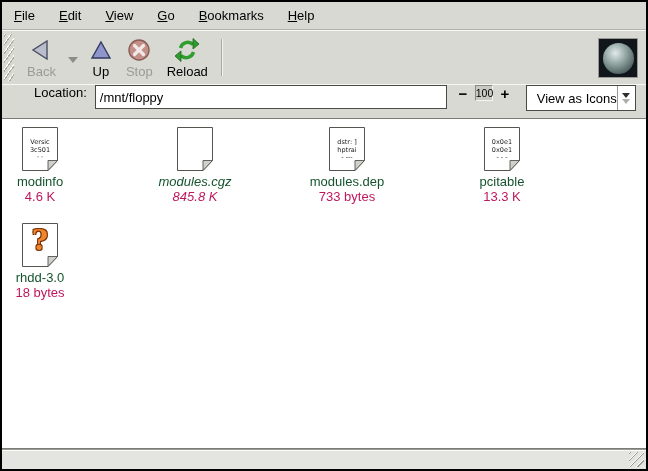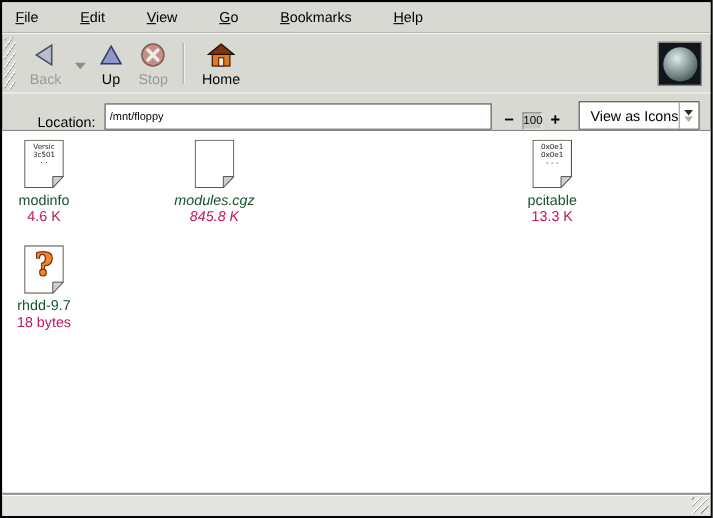--- a/index.html
+++ b/index.html
@@ -11,21 +11,21 @@
     border:2px solid #000;
     background:#d9d9d4;
     display:flex; flex-direction:column;
     overflow:hidden;
   }
 
   
   .menubar {
     height:28px; flex:0 0 28px;
     display:flex; align-items:center;
-    padding-left:10px; gap:34px;
+    padding-left:10px; gap:20px;
     border-bottom:1px solid #b2b2ac;
     background:#d9d9d4;
   }
   .menu-item { cursor:default; padding:2px 2px; }
   .menu-item u { text-decoration:underline; }
 
   
   .toolbar {
     height:54px; flex:0 0 54px;
     display:flex; align-items:stretch;
@@ -61,30 +61,30 @@
     display:flex; align-items:center; justify-content:center;
   }
   .throbber .sphere {
     width:31px; height:31px; border-radius:50%;
     background:radial-gradient(circle at 40% 33%, #e2eae8 0%, #a2b5b2 30%, #5c6f6e 68%, #222e2e 100%);
   }
 
   
   .locbar {
     height:34px; flex:0 0 34px;
-    display:flex; align-items:flex-end;
+    display:flex; align-items:flex-start;
     border-top:1px solid #f6f6f3;
     padding-right:8px;
   }
   .loc-label { margin-left:18px; margin-right:8px; }
   .loc-input {
     width:352px; height:24px;
     border:1px solid #4a4a44;
     background:#fff; font-family:"Liberation Sans",sans-serif;
-    font-size:10px; padding:0 4px; outline:none;
+    font-size:13px; padding:0 4px; outline:none;
   }
   .zoom-out, .zoom-in {
     font-weight:bold; font-size:15px; width:14px; text-align:center; cursor:default;
   }
   .zoom-out { margin-left:9px; }
   .zoom-level {
     width:18px; height:16px; margin:0 5px;
     background:#c9c9c3;
     border-top:1px solid #8a8a84; border-left:1px solid #8a8a84;
     border-bottom:1px solid #f5f5f2; border-right:1px solid #f5f5f2;
@@ -111,21 +111,21 @@
     border-bottom:1px solid #7c7c76;
     position:relative;
   }
   .file-item {
     position:absolute; width:100px;
     display:flex; flex-direction:column; align-items:center;
     text-align:center; cursor:default;
   }
   .file-icon { position:relative; width:36px; height:44px; margin-bottom:3px; }
   .file-preview {
-    position:absolute; top:3px; left:1px; right:1px;
+    position:absolute; top:12px; left:1px; right:1px;
     font-size:6.5px; line-height:7.5px; color:#1a1a1a;
     font-family:"DejaVu Sans",sans-serif; text-align:center;
     white-space:pre; overflow:hidden;
   }
   .qmark {
     position:absolute; top:1px; left:0; right:0;
     font-size:28px; font-weight:bold; color:#f0862c; text-align:center;
     text-shadow:-1px -1px 0 #7c3008, 1px -1px 0 #7c3008, -1px 1px 0 #7c3008, 1px 1px 0 #7c3008;
     font-family:"DejaVu Serif",serif;
   }
@@ -181,31 +181,32 @@
         </div>
         <div class="tb-button disabled">
           <span class="tb-icon">
             <svg width="26" height="26" viewBox="0 0 26 26">
               <circle cx="13" cy="13" r="10" fill="#c38f89" stroke="#8a5a54" stroke-width="1.4"></circle>
               <path d="M8.5 8.5 L17.5 17.5 M17.5 8.5 L8.5 17.5" stroke="#f0e9e7" stroke-width="3.2" stroke-linecap="round"></path>
             </svg>
           </span>
           <span class="tb-label">Stop</span>
         </div>
+        <div class="tb-button">
+          <span class="tb-icon">
+            <svg width="26" height="26" viewBox="0 0 26 26">
+              <path d="M6.5 11 A7.5 7.5 0 0 1 19 7.5" fill="none" stroke="#2f9e2f" stroke-width="3.4"></path>
+              <polygon points="19,1.5 19,12 25,7" fill="#2f9e2f" stroke="#1a611a" stroke-width="0.8"></polygon>
+              <path d="M19.5 15 A7.5 7.5 0 0 1 7 18.5" fill="none" stroke="#2f9e2f" stroke-width="3.4"></path>
+              <polygon points="7,14 7,24.5 1,19" fill="#2f9e2f" stroke="#1a611a" stroke-width="0.8"></polygon>
+            </svg>
+          </span>
+          <span class="tb-label">Reload</span>
+        </div>
         <div class="tb-sep"></div>
-        <div class="tb-button">
-          <span class="tb-icon">
-            <svg width="26" height="25" viewBox="0 0 26 25">
-              <rect x="5" y="11" width="16" height="11" fill="#e07a20" stroke="#4a2008" stroke-width="1.2"></rect>
-              <polygon points="13,2 24.5,11.5 1.5,11.5" fill="#7c3412" stroke="#20100a" stroke-width="1.2"></polygon>
-              <rect x="10.8" y="14.5" width="4.6" height="7.5" fill="#f4ead9" stroke="#4a2008" stroke-width="1"></rect>
-            </svg>
-          </span>
-          <span class="tb-label">Home</span>
-        </div>
       </div>
     <div class="throbber">
       <div class="sphere"></div>
     </div>
   </div>
 
   <div class="locbar">
     <div class="drag-handle"></div>
     <span class="loc-label">Location:</span>
     <input class="loc-input" type="text" value="/mnt/floppy" style="">
@@ -233,36 +234,46 @@
         <div class="file-size">4.6 K</div>
       </div>
       <div class="file-item" style="left: 143px; top: 8px; font-style: italic;">
         <div class="file-icon"><svg width="36" height="44" viewBox="0 0 36 44">
             <path d="M0.5 0.5 H35.5 V33.5 L26 43.5 H0.5 Z" fill="#ffffff" stroke="#55554f" stroke-width="1"></path>
             <path d="M35.5 33.5 L26 33.5 L26 43.5 Z" fill="#cfcfcb" stroke="#55554f" stroke-width="0.9"></path>
           </svg></div>
         <div class="file-name">modules.cgz</div>
         <div class="file-size">845.8 K</div>
       </div>
+      <div class="file-item" style="left: 295px; top: 8px;">
+        <div class="file-icon"><svg width="36" height="44" viewBox="0 0 36 44">
+            <path d="M0.5 0.5 H35.5 V33.5 L26 43.5 H0.5 Z" fill="#ffffff" stroke="#55554f" stroke-width="1"></path>
+            <path d="M35.5 33.5 L26 33.5 L26 43.5 Z" fill="#cfcfcb" stroke="#55554f" stroke-width="0.9"></path>
+          </svg><div class="file-preview">dstr: ]
+hptrai
+- ---</div></div>
+        <div class="file-name">modules.dep</div>
+        <div class="file-size">733 bytes</div>
+      </div>
       <div class="file-item" style="left: 450px; top: 8px;">
         <div class="file-icon"><svg width="36" height="44" viewBox="0 0 36 44">
             <path d="M0.5 0.5 H35.5 V33.5 L26 43.5 H0.5 Z" fill="#ffffff" stroke="#55554f" stroke-width="1"></path>
             <path d="M35.5 33.5 L26 33.5 L26 43.5 Z" fill="#cfcfcb" stroke="#55554f" stroke-width="0.9"></path>
           </svg><div class="file-preview">0x0e1
 0x0e1
 - - -</div></div>
         <div class="file-name">pcitable</div>
         <div class="file-size">13.3 K</div>
       </div>
       <div class="file-item" style="left: -12px; top: 104px;">
         <div class="file-icon"><svg width="36" height="44" viewBox="0 0 36 44">
             <path d="M0.5 0.5 H35.5 V33.5 L26 43.5 H0.5 Z" fill="#ffffff" stroke="#55554f" stroke-width="1"></path>
             <path d="M35.5 33.5 L26 33.5 L26 43.5 Z" fill="#cfcfcb" stroke="#55554f" stroke-width="0.9"></path>
           </svg><div class="qmark">?</div></div>
-        <div class="file-name">rhdd-9.7</div>
+        <div class="file-name">rhdd-3.0</div>
         <div class="file-size">18 bytes</div>
       </div>
     </div>
 
   <div class="statusbar">
     <div class="resize-grip"></div>
   </div>
 
 </div>
 

